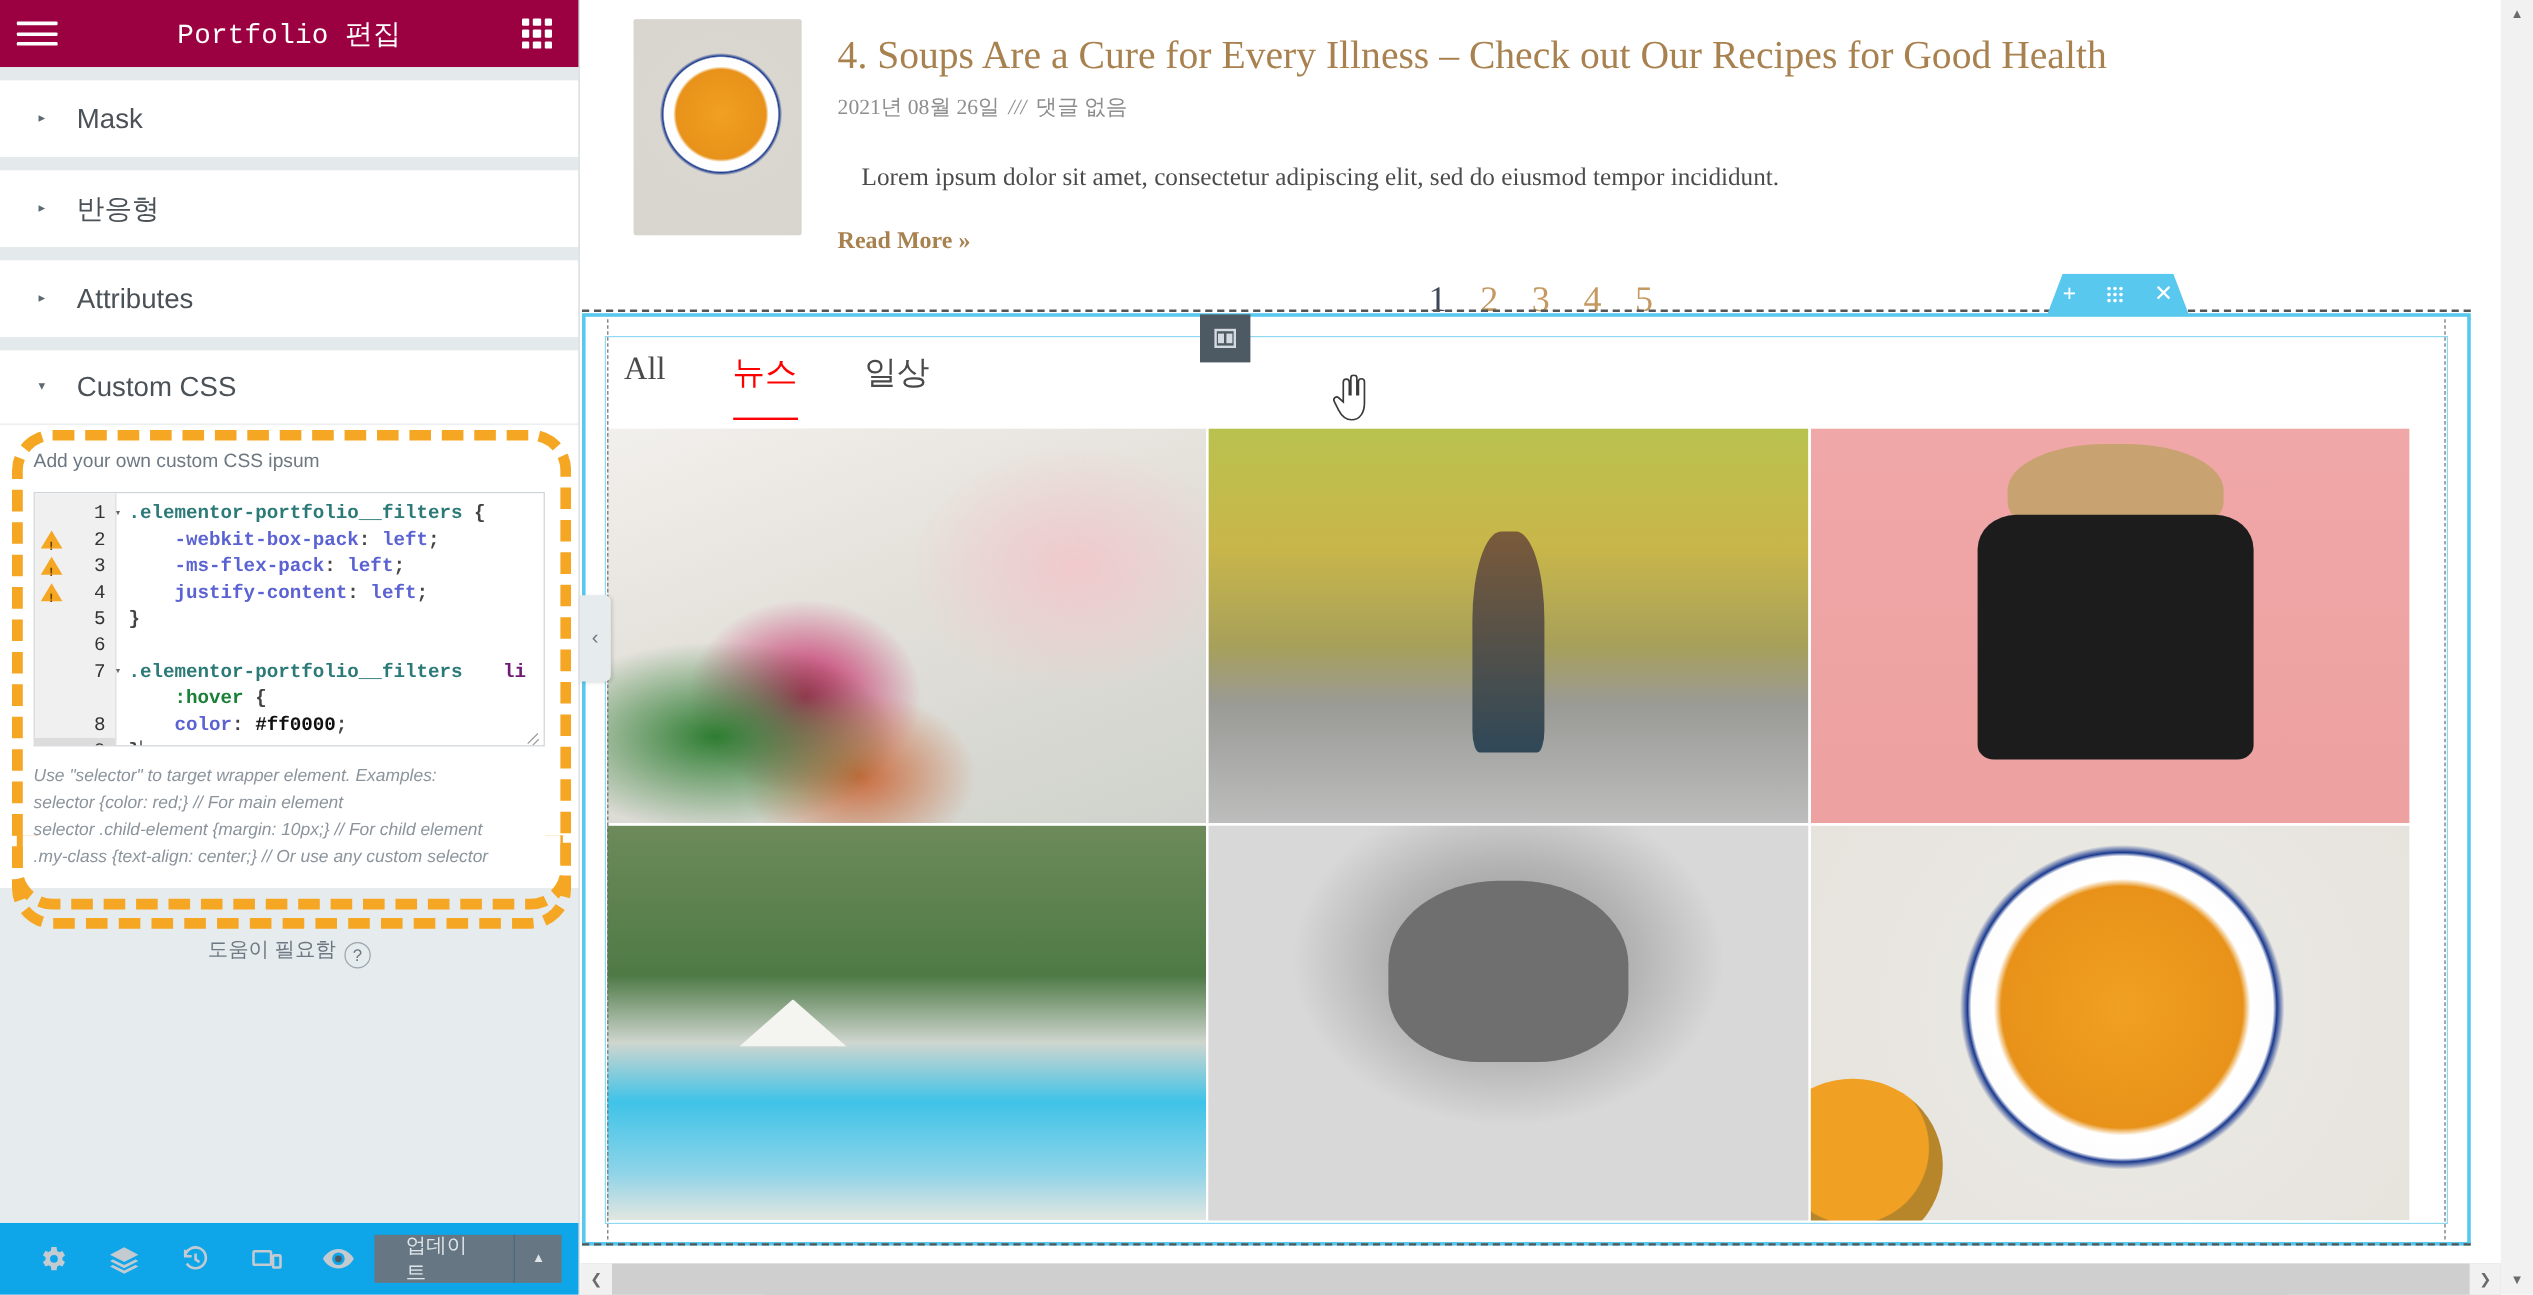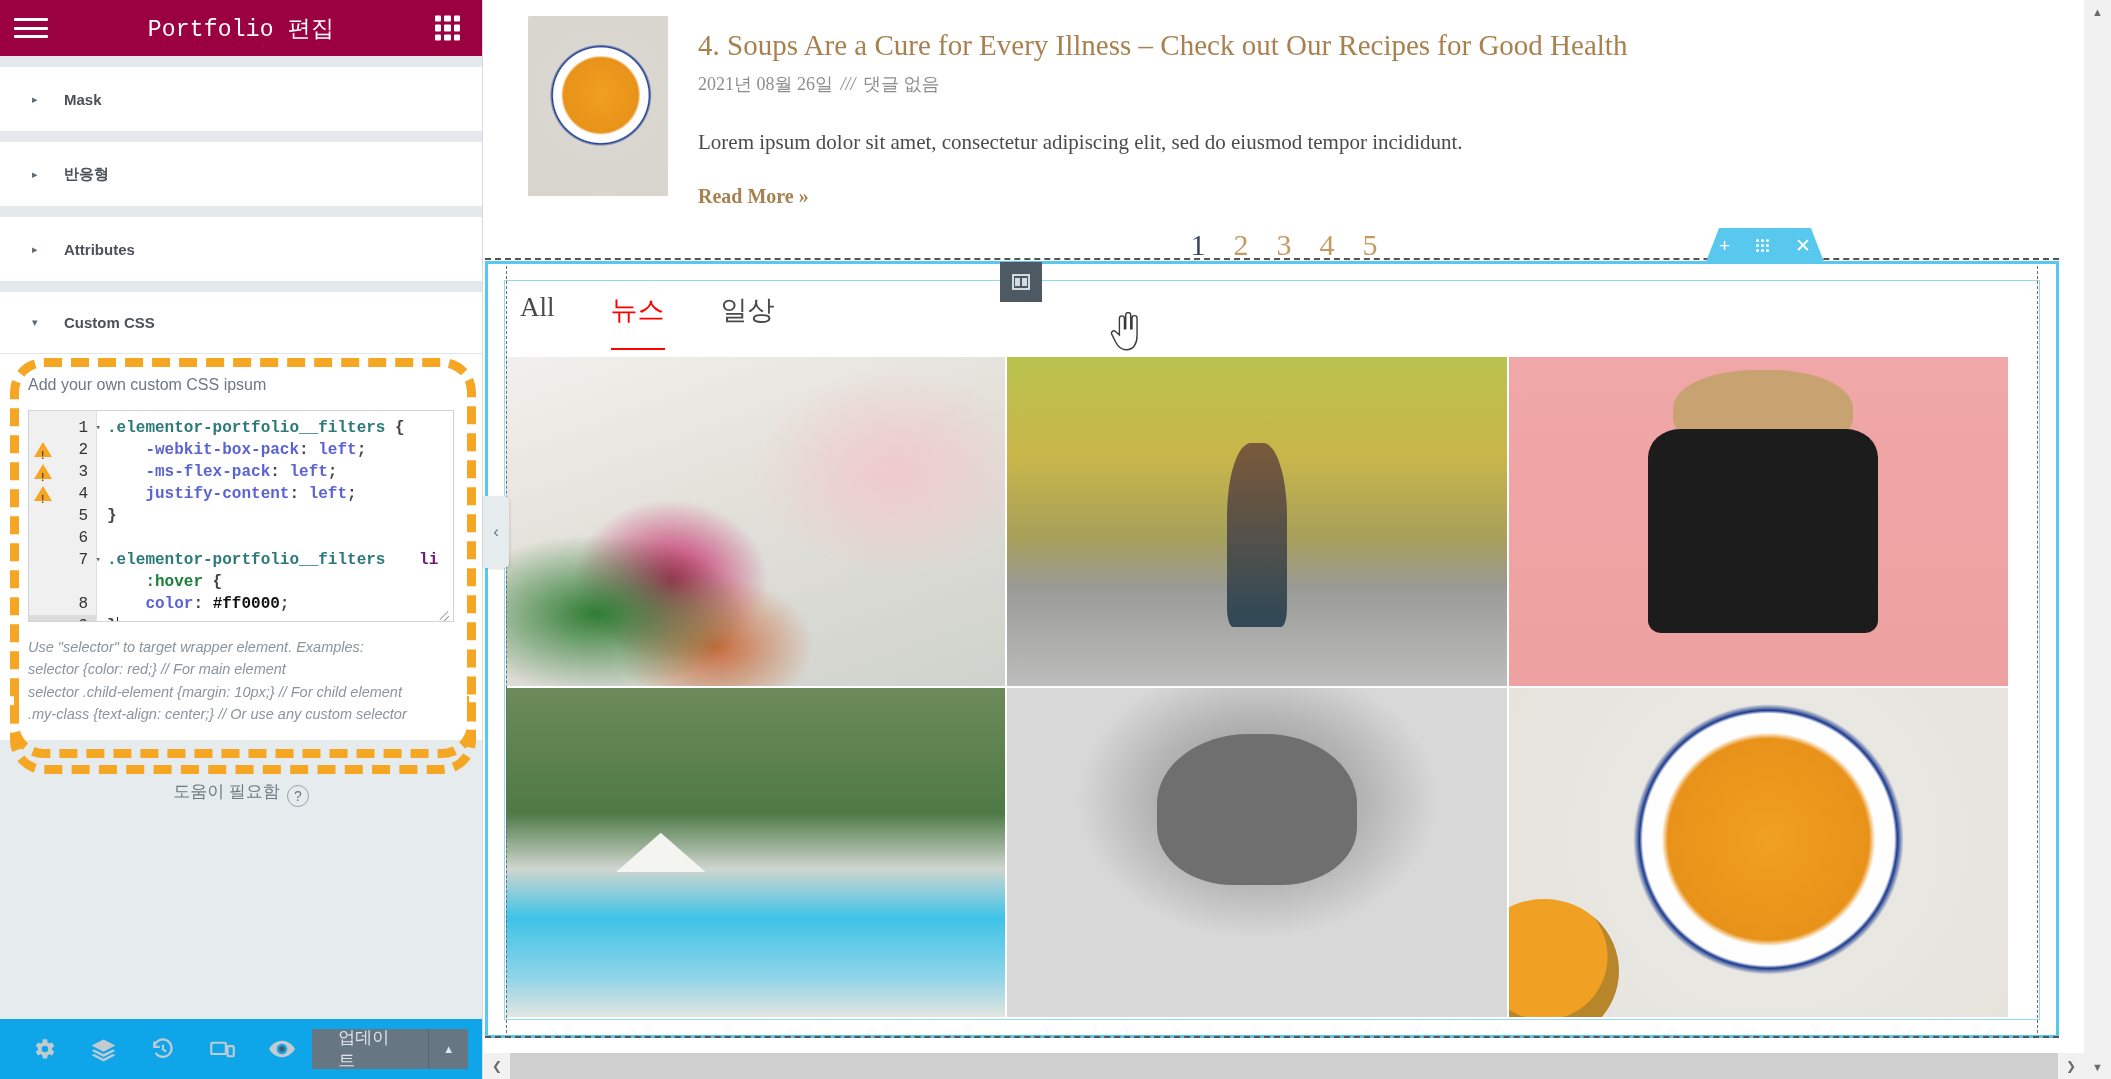--- a/index.html
+++ b/index.html
@@ -51,21 +51,21 @@
     background: #ffffff;
     height: 64px;
     display: flex; align-items: center;
     padding-left: 32px;
     cursor: pointer;
   }
   .caret {
     width: 14px; color: #5b6a72; font-size: 11px; line-height: 1;
     margin-right: 18px; flex: none;
   }
-  .accordion-label { font-size: 15px; font-weight: bold; color: #4a5157; }
+  .accordion-label { font-size: 23px; font-weight: normal; color: #4a5157; }
 
   
   #custom-css-panel { background: #ffffff; }
   #custom-css-head {
     height: 62px; display: flex; align-items: center;
     padding-left: 32px; border-bottom: 1px solid #e3e7ea; cursor: pointer;
   }
   #custom-css-body { padding: 22px 28px 14px 28px; background: #fff; }
   #css-hint { font-size: 16px; color: #6d7882; margin-bottom: 16px; }
 
@@ -190,31 +190,31 @@
   
   #post { display: flex; padding: 16px 24px 0 44px; gap: 30px; }
   #post-thumb {
     width: 140px; height: 180px; flex: none;
     border-radius: 2px; overflow: hidden; position: relative;
     background: #dfdcd6;
   }
   #post-body { flex: 1; padding-top: 12px; }
   #post-title {
     font-family: "Liberation Serif", serif;
-    font-size: 29px; color: #a8814f; font-weight: 400; line-height: 1.2;
+    font-size: 33px; color: #a8814f; font-weight: 400; line-height: 1.2;
     cursor: pointer;
   }
   #post-meta {
     font-family: "Liberation Serif", serif;
     font-size: 18px; color: #8d8d8d; margin-top: 9px;
   }
   #post-meta .slashes { font-style: italic; margin: 0 3px; }
   #post-excerpt {
     font-family: "Liberation Serif", serif;
-    font-size: 21px; color: #4b4b4b; margin-top: 34px;
+    font-size: 21px; color: #4b4b4b; margin-top: 34px; margin-left: 20px;
   }
   #read-more {
     font-family: "Liberation Serif", serif;
     font-size: 20px; color: #a8814f; font-weight: bold;
     margin-top: 30px; display: inline-block; cursor: pointer;
   }
 
   
   #pagination {
     display: flex; justify-content: center; gap: 28px;

